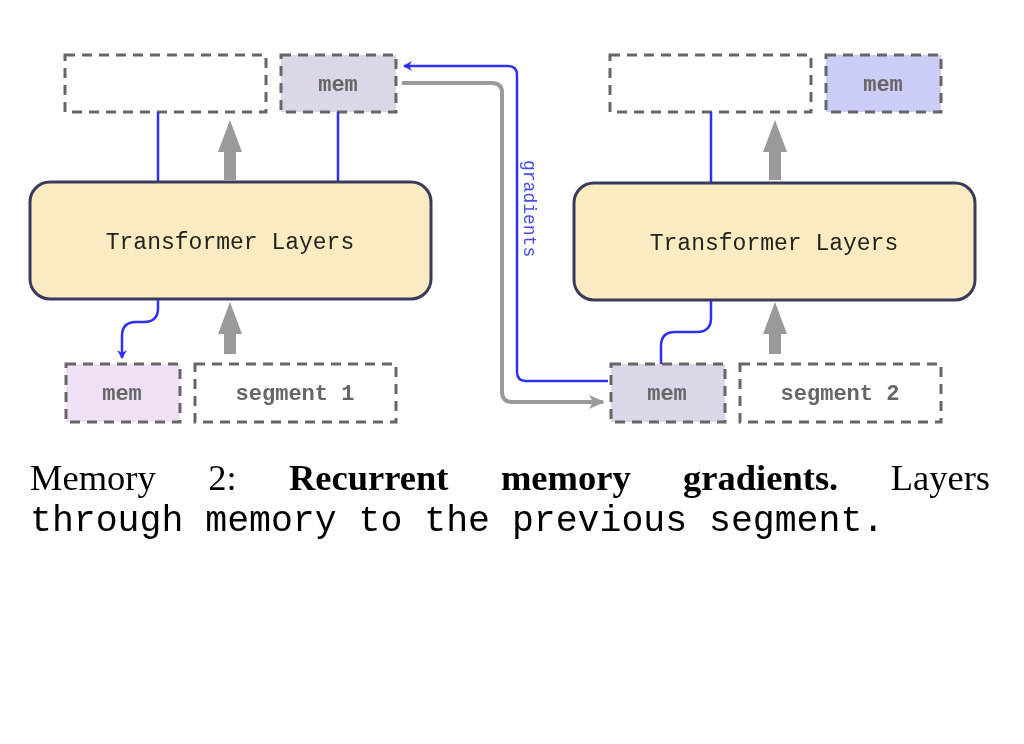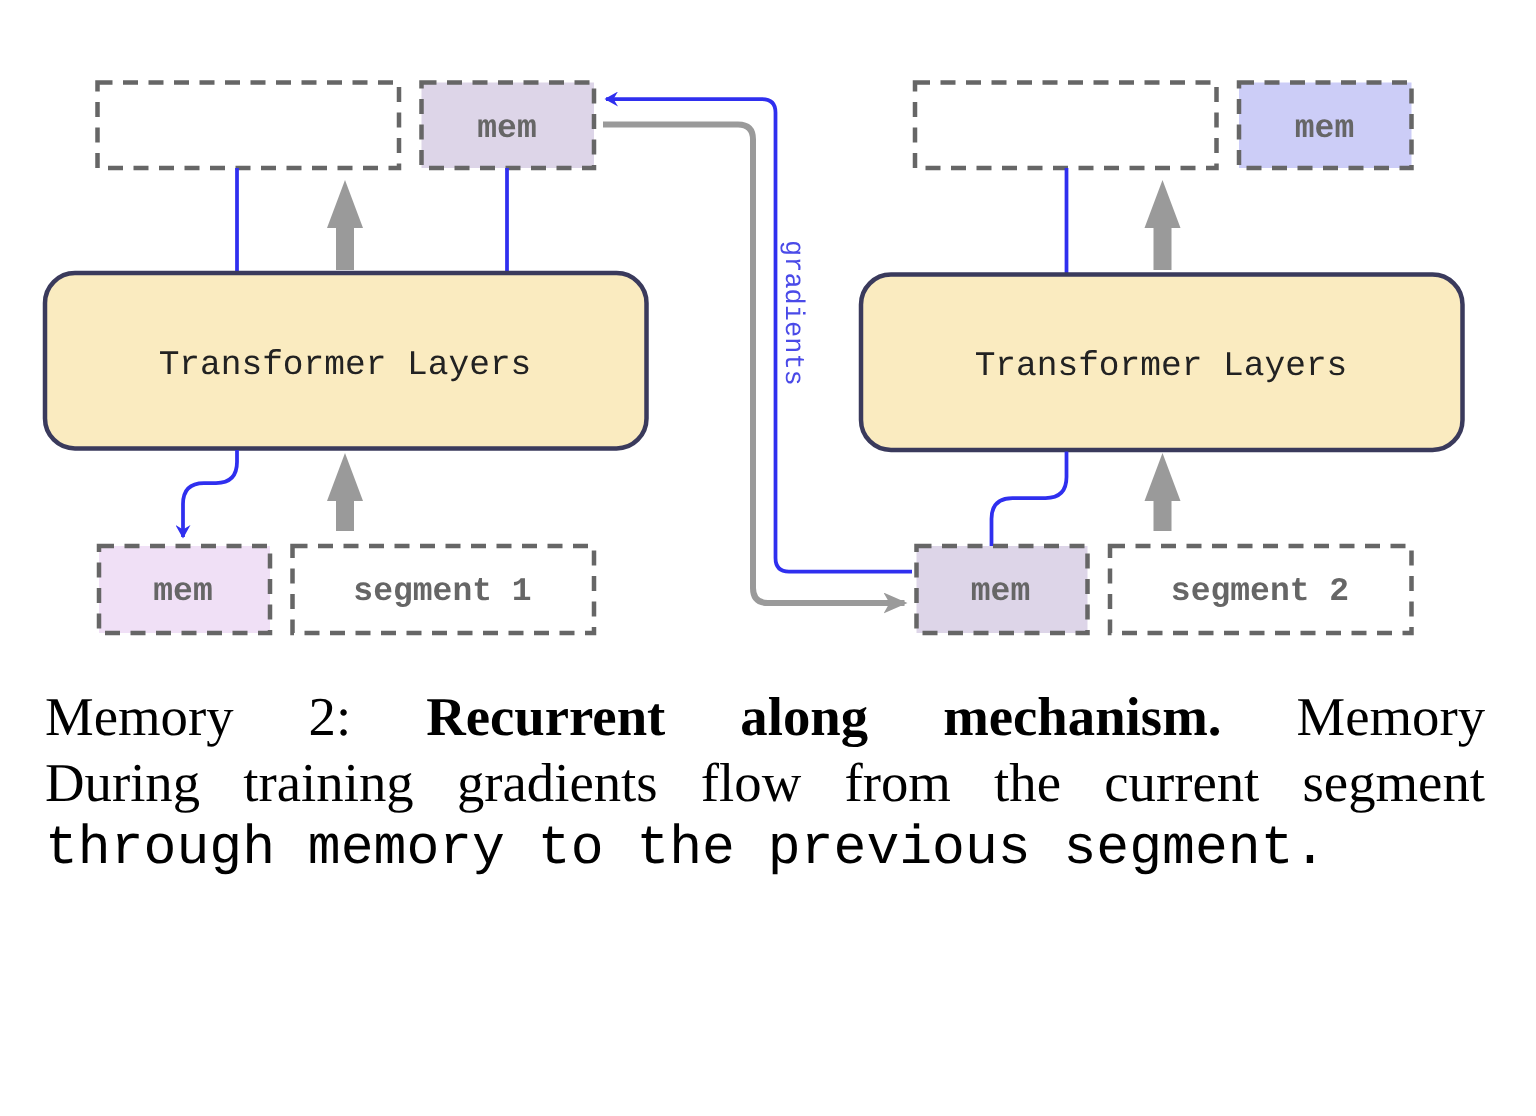--- a/index.html
+++ b/index.html
@@ -83,16 +83,15 @@
     </g>
 
     <rect x="611" y="364" width="114" height="58" fill="#ddd5e8" stroke="#666" stroke-width="3" stroke-dasharray="10,7"></rect>
     <text class="mono" x="667" y="400" font-size="22" font-weight="bold" fill="#666" text-anchor="middle">mem</text>
     <rect x="740" y="364" width="201" height="58" fill="#ffffff" stroke="#666" stroke-width="3" stroke-dasharray="10,7"></rect>
     <text class="mono" x="840" y="400" font-size="22" font-weight="bold" fill="#666" text-anchor="middle">segment 2</text>
   </g>
 </svg>
 
 <div class="caption">
-  <span class="line"><span style="white-space: pre;">Memory 2: </span><b>Recurrent along mechanism.</b><span style="white-space: pre;"> Memory</span></span>
-  <span class="line">During training gradients flow from the current segment</span>
+  <span class="line"><span style="white-space: pre;">Memory 2: </span><b>Recurrent memory gradients.</b><span style="white-space: pre;"> Layers</span></span>
   <span class="line last">through memory to the previous segment.</span>
 </div>
 
 </body></html>

